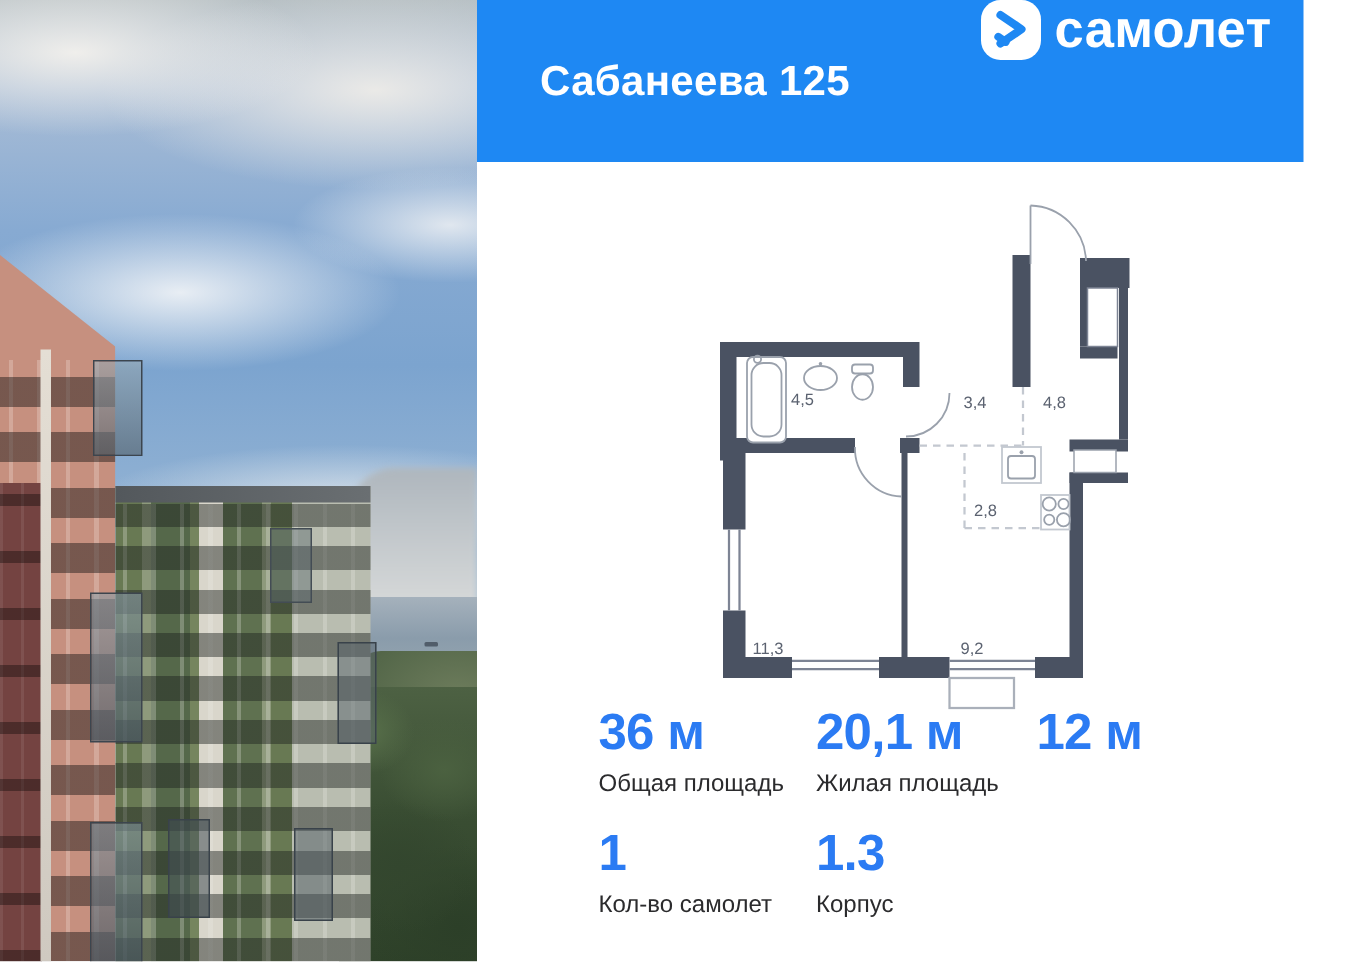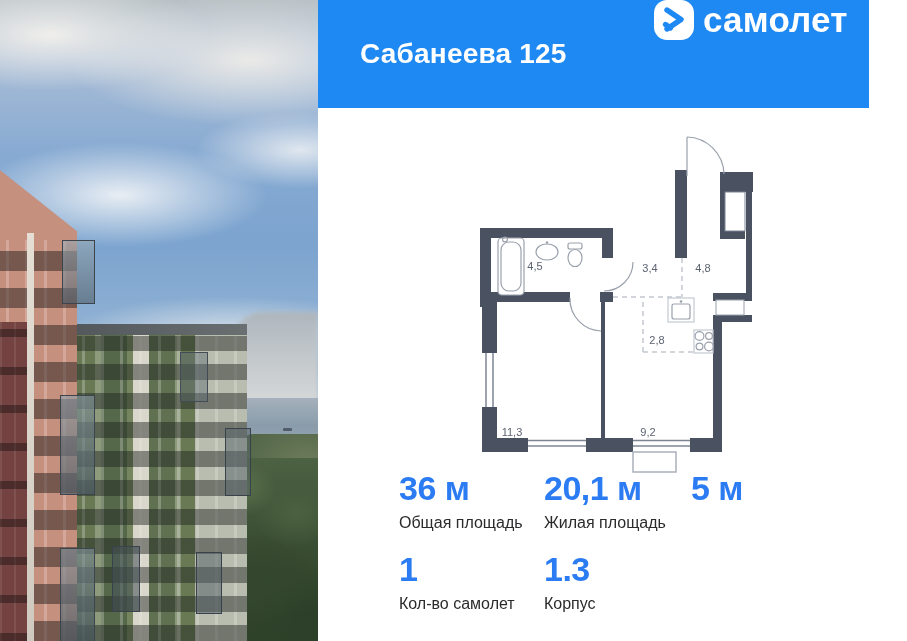--- a/index.html
+++ b/index.html
@@ -208,21 +208,21 @@
   <div class="abs stats">
     <div class="stat">
       <div class="num">36 м</div>
       <div class="lbl">Общая площадь</div>
     </div>
     <div class="stat">
       <div class="num">20,1 м</div>
       <div class="lbl">Жилая площадь</div>
     </div>
     <div class="stat">
-      <div class="num">5 м</div>
+      <div class="num">12 м</div>
     </div>
     <div class="stat">
       <div class="num">1</div>
       <div class="lbl">Кол-во самолет</div>
     </div>
     <div class="stat">
       <div class="num">1.3</div>
       <div class="lbl">Корпус</div>
     </div>
   </div>

